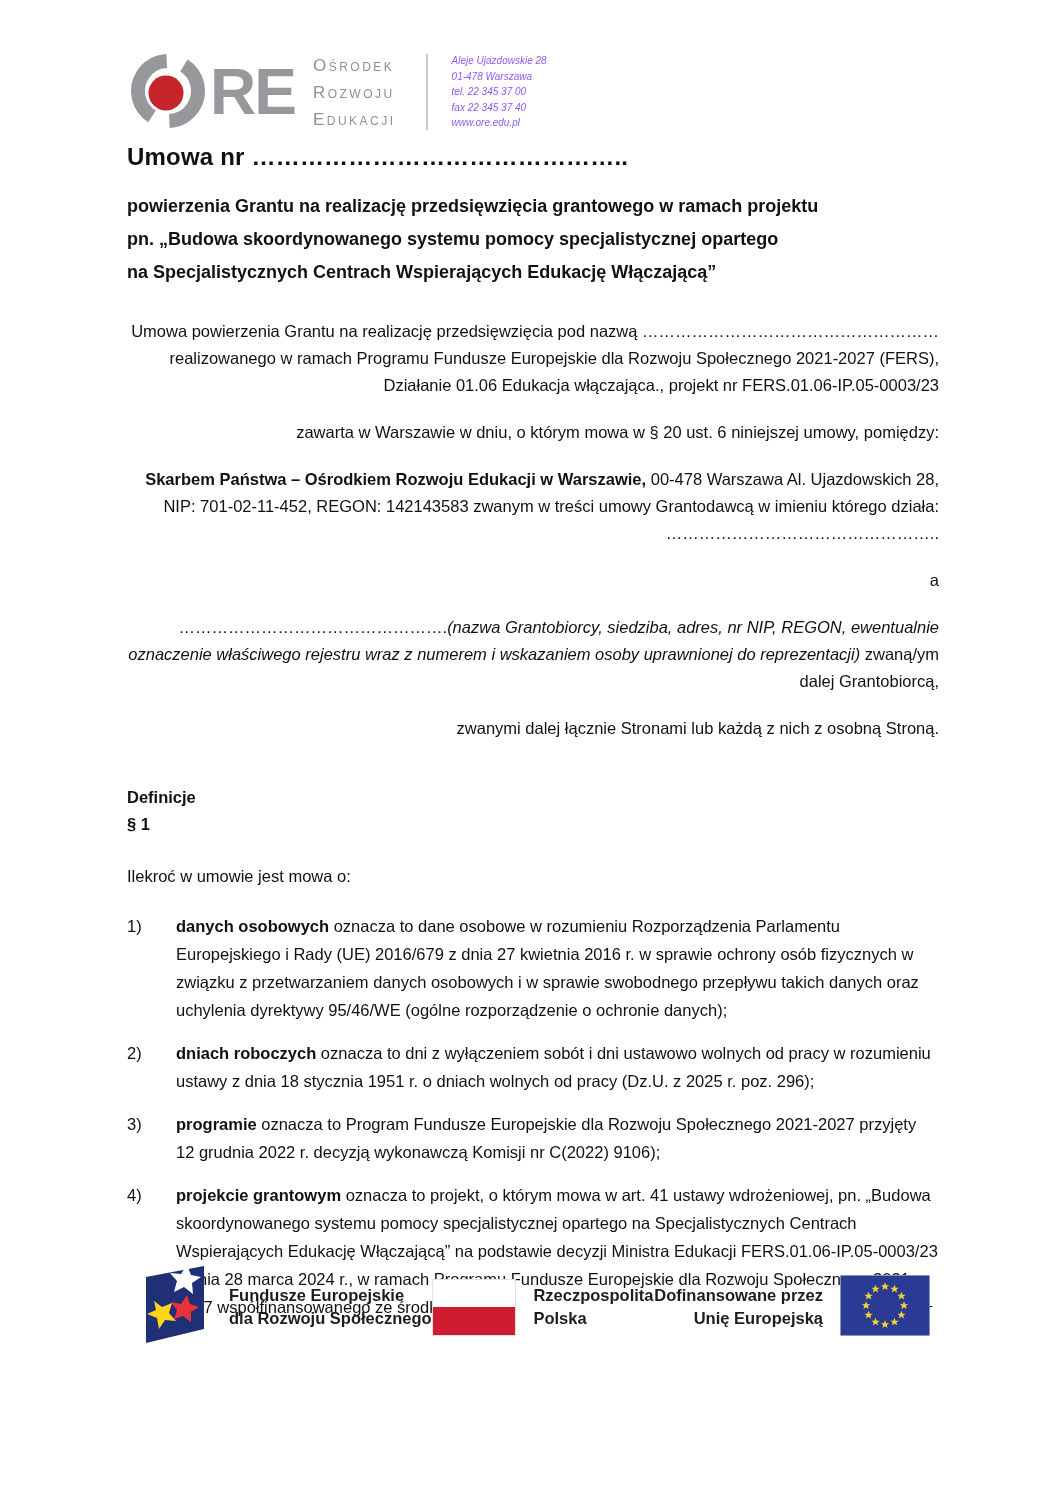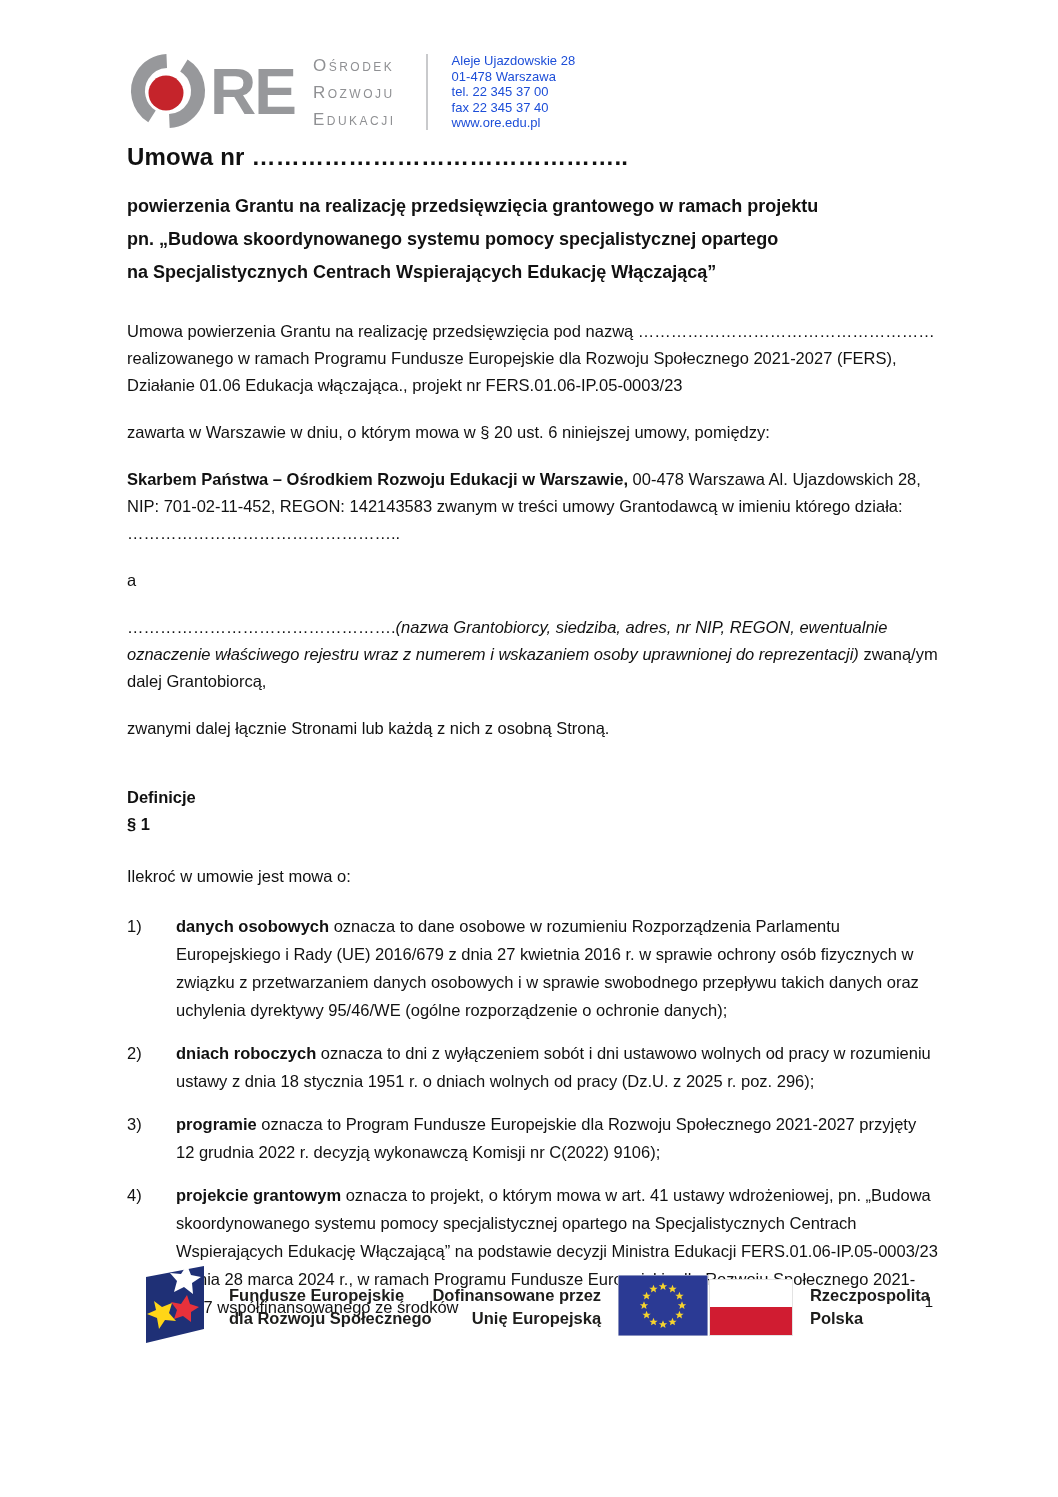--- a/index.html
+++ b/index.html
@@ -23,35 +23,35 @@
   .ore-org {
     margin-left:18px;
     font-variant:small-caps;
     font-size:17px; letter-spacing:2.5px;
     color:#8f9093; line-height:27px;
   }
   .lh-divider {
     width:2px; height:76px; background:#c9cacc; margin:0 24px 0 30px;
   }
   .ore-address {
-    font-size:13px; color:#1d4ed8; line-height:15.5px;
+    font-size:10px; color:#8b5cf6; line-height:15.5px;font-style:italic;
   }
 
   
   .doc {
     position:absolute; left:127px; top:142px; width:812px;
   }
   h1.doc-title {
     font-size:24px; font-weight:bold; line-height:30px; letter-spacing:0.2px;
     margin-bottom:18px;
   }
   .doc-subtitle { font-size:18px; font-weight:bold; line-height:33px; }
   .doc-subtitle .line { display:block; }
 
-  .body-text { font-size:16.5px; line-height:27px; }
+  .body-text { font-size:16.5px; line-height:27px;text-align:right; }
   p.para { margin-top:20px; }
   p.para.first { margin-top:29px; }
   .bold { font-weight:bold; }
   .italic { font-style:italic; }
 
   .def-heading { margin-top:42px; font-weight:bold; font-size:16.5px; line-height:27px; }
   .def-section { font-weight:bold; font-size:16.5px; line-height:27px; }
   .def-intro   { margin-top:25px; font-size:16.5px; line-height:27px; }
 
   ol.def-list { list-style:none; margin-top:22px; }
@@ -172,20 +172,31 @@
       <svg width="74" height="84" viewBox="0 0 74 84" aria-hidden="true">
         <path d="M6 14 L64 3 L64 66 L6 80 Z" fill="#1f3076"></path>
         <path d="M47 2 L51 12 L61 14 L52 20 L53 31 L44 24 L34 29 L37 18 L30 10 L41 11 Z" fill="#ffffff"></path>
         <path d="M14 38 L22 44 L32 40 L29 50 L36 58 L25 57 L19 66 L17 55 L7 51 L16 47 Z" fill="#ffd617"></path>
         <path d="M47 32 L50 41 L59 44 L51 49 L51 59 L43 53 L34 56 L37 47 L31 39 L41 41 Z" fill="#e8313b"></path>
       </svg>
     </span>
     <div class="logo-label fe-label">
       <div>Fundusze Europejskie</div>
       <div>dla Rozwoju Społecznego</div>
+    </div>
+  </div>
+
+  <div class="logo-group">
+    <span class="pl-flag">
+      <span class="white"></span>
+      <span class="red" style="background:#d01c31;"></span>
+    </span>
+    <div class="logo-label pl-label">
+      <div>Rzeczpospolita</div>
+      <div>Polska</div>
     </div>
   </div>
 
   <div class="logo-group">
     <div class="logo-label eu-label">
       <div>Dofinansowane przez</div>
       <div>Unię Europejską</div>
     </div>
     <span>
       <svg width="90" height="61" viewBox="0 0 90 61" aria-hidden="true">
@@ -202,24 +213,13 @@
             <path transform="translate(-9.5,16.45)" d="M0,-4.2 L1.2,-1.3 L4.2,-1.3 L1.9,0.5 L2.5,3.4 L0,1.7 L-2.5,3.4 L-1.9,0.5 L-4.2,-1.3 L-1.2,-1.3 Z"></path>
             <path transform="translate(-16.45,9.5)" d="M0,-4.2 L1.2,-1.3 L4.2,-1.3 L1.9,0.5 L2.5,3.4 L0,1.7 L-2.5,3.4 L-1.9,0.5 L-4.2,-1.3 L-1.2,-1.3 Z"></path>
             <path transform="translate(-19,0)" d="M0,-4.2 L1.2,-1.3 L4.2,-1.3 L1.9,0.5 L2.5,3.4 L0,1.7 L-2.5,3.4 L-1.9,0.5 L-4.2,-1.3 L-1.2,-1.3 Z"></path>
             <path transform="translate(-16.45,-9.5)" d="M0,-4.2 L1.2,-1.3 L4.2,-1.3 L1.9,0.5 L2.5,3.4 L0,1.7 L-2.5,3.4 L-1.9,0.5 L-4.2,-1.3 L-1.2,-1.3 Z"></path>
             <path transform="translate(-9.5,-16.45)" d="M0,-4.2 L1.2,-1.3 L4.2,-1.3 L1.9,0.5 L2.5,3.4 L0,1.7 L-2.5,3.4 L-1.9,0.5 L-4.2,-1.3 L-1.2,-1.3 Z"></path>
           </g>
         </g>
       </svg>
     </span>
   </div>
-
-  <div class="logo-group">
-    <span class="pl-flag">
-      <span class="white"></span>
-      <span class="red" style="background:#d01c31;"></span>
-    </span>
-    <div class="logo-label pl-label">
-      <div>Rzeczpospolita</div>
-      <div>Polska</div>
-    </div>
-  </div>
 </footer>
 
 </body></html>

